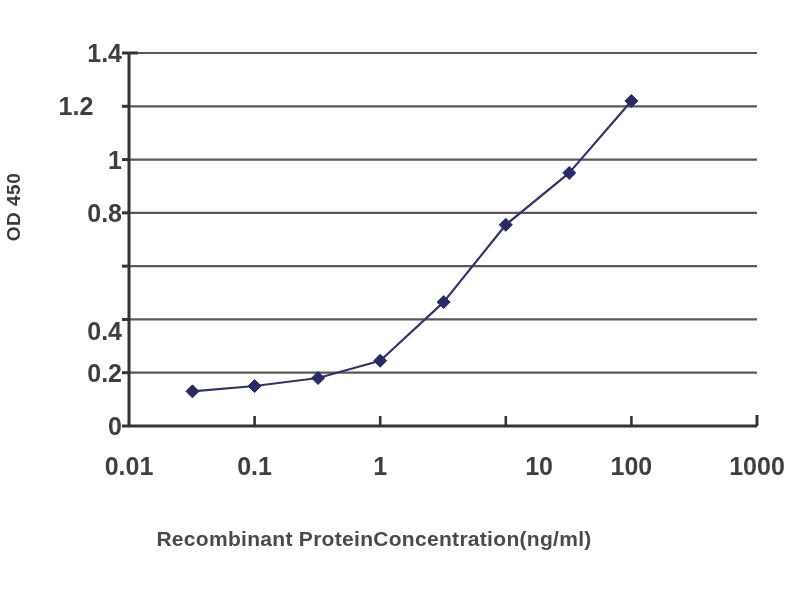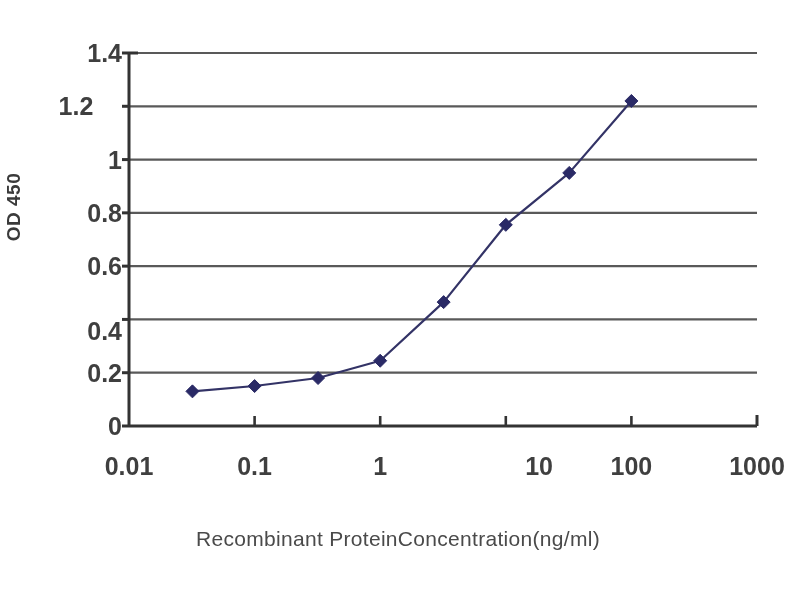--- a/index.html
+++ b/index.html
@@ -79,44 +79,42 @@
   }
 
   
   .x-axis-title {
     position: absolute;
     left: 0;
     top: 527px;
     width: 748px;
     text-align: center;
     font-size: 21px;
-    font-weight: normal;
+    font-weight: bold;
     color: #4a4a4a;
     letter-spacing: 0.3px;
-    padding-left: 24px;
   }
 
   .plot-svg {
     position: absolute;
     left: 0;
     top: 0;
   }
 </style>
 </head>
 <body>
 
 <div id="chart-root">
 
   <div class="y-axis-title">OD 450</div>
 
   <div class="y-labels">
       <div class="y-label" style="top: 426px;">0</div>
       <div class="y-label" style="top: 372.714px;">0.2</div>
       <div class="y-label" style="top: 319.429px; margin-top: 12px;">0.4</div>
-      <div class="y-label" style="top: 266.143px;">0.6</div>
       <div class="y-label" style="top: 212.857px;">0.8</div>
       <div class="y-label" style="top: 159.571px;">1</div>
       <div class="y-label" style="top: 106.286px; text-align: center;">1.2</div>
       <div class="y-label" style="top: 53px;">1.4</div>
     </div>
 
   <svg class="plot-svg" width="800" height="600" viewBox="0 0 800 600">
       <rect x="129" y="53" width="628" height="373" fill="#ffffff"></rect>
       <g>
         <line x1="129" y1="426" x2="757" y2="426" stroke="#595959" stroke-width="2.2"></line>

